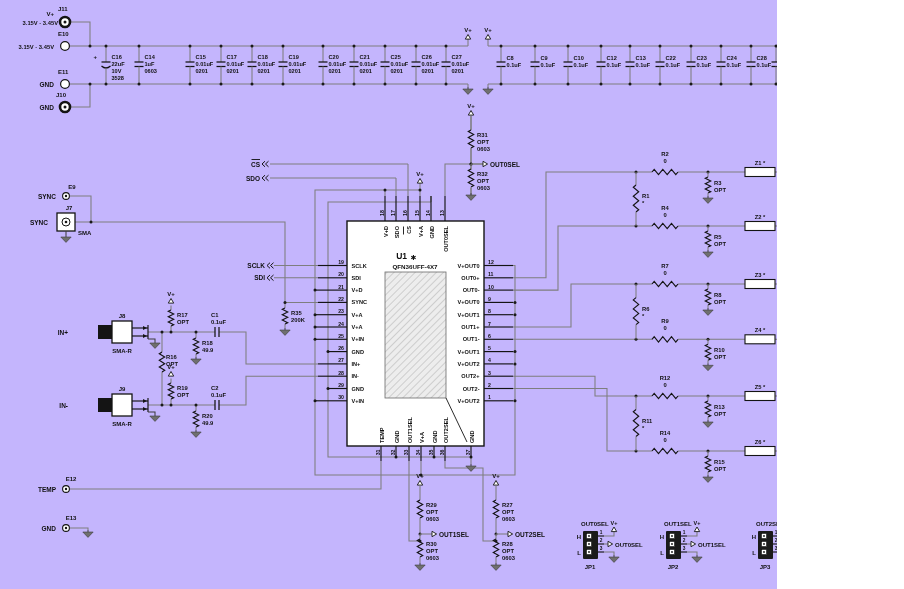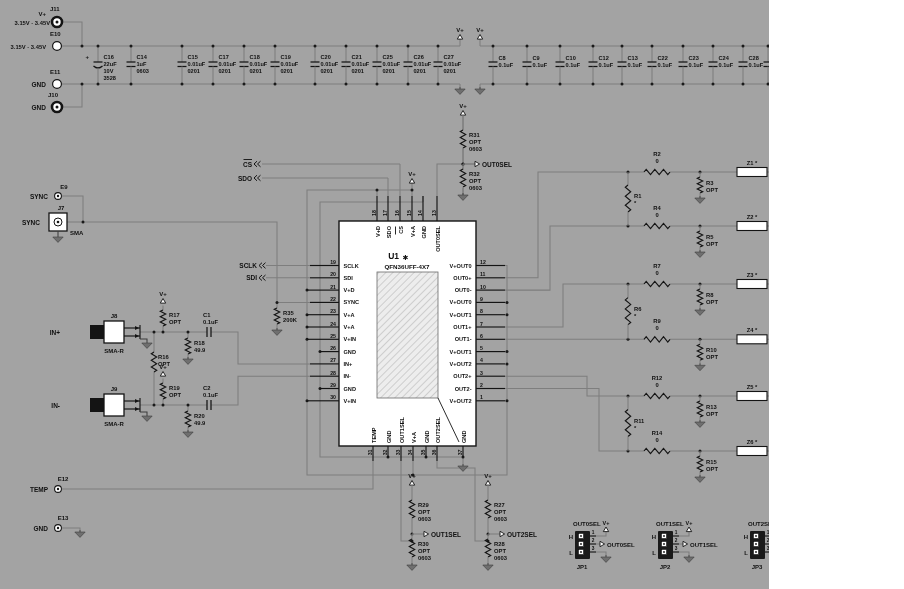--- a/index.html
+++ b/index.html
@@ -1,17 +1,17 @@
 <!DOCTYPE html>
 <html><head>
 <meta charset="utf-8">
 <style>
   html,body{margin:0;padding:0;background:#fff;}
-  .sheet{position:relative;width:769px;height:589px;background:#a3a3a3;overflow:hidden;
-         font-family:"Liberation Sans",sans-serif;}
+  .sheet{position:relative;width:769px;height:589px;background:#c4b5fd;overflow:hidden;
+         font-family:"Liberation Sans",sans-serif;padding-left:8px;}
   svg{display:block}
   text{font-family:"Liberation Sans","DejaVu Sans",sans-serif;}
 </style>
 </head>
 <body>
 
 <div class="sheet">
   <svg id="sch" width="904" height="589" viewBox="0 0 904 589">
     <defs>
       <pattern id="hb" width="5" height="5" patternUnits="userSpaceOnUse" patternTransform="rotate(45)">

